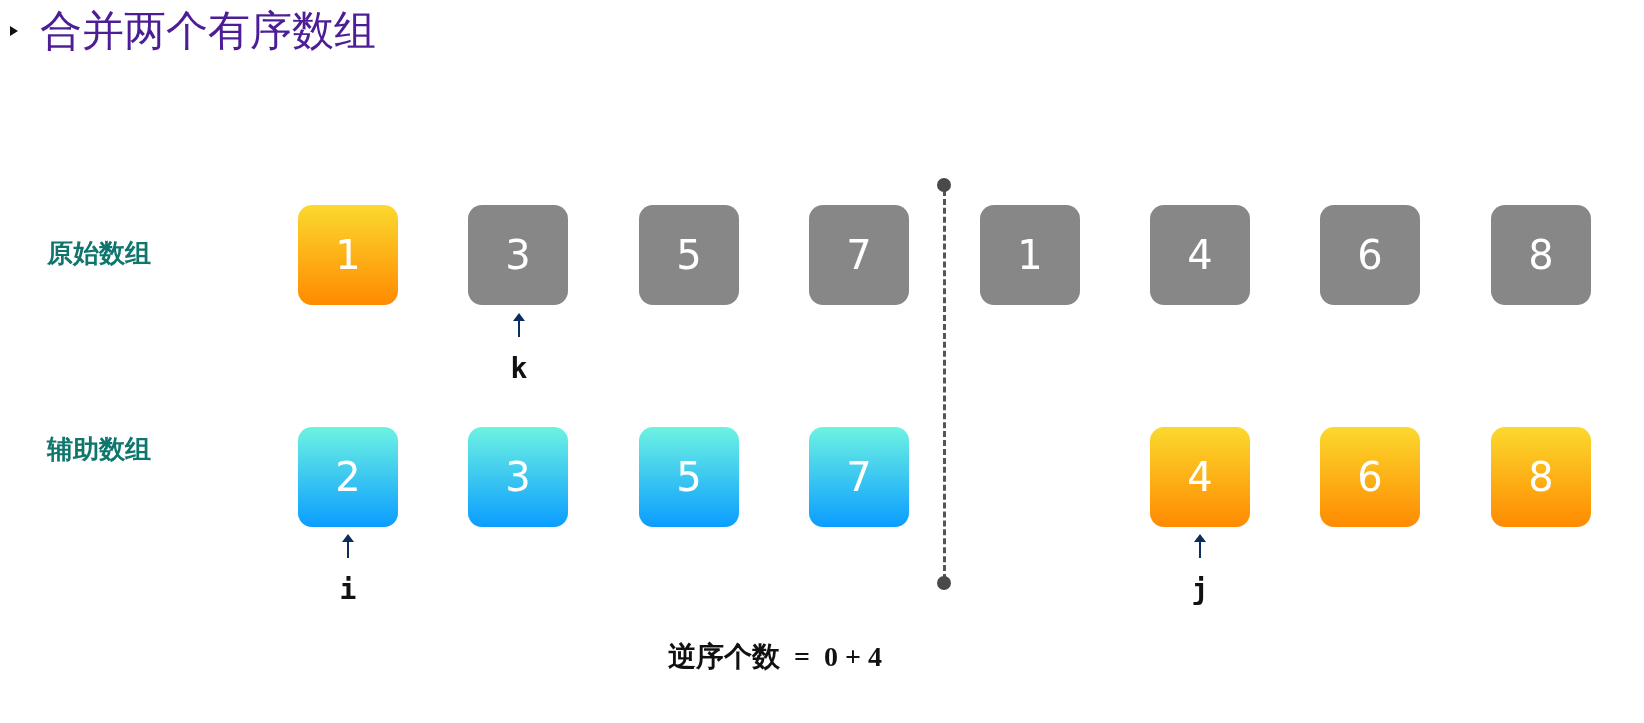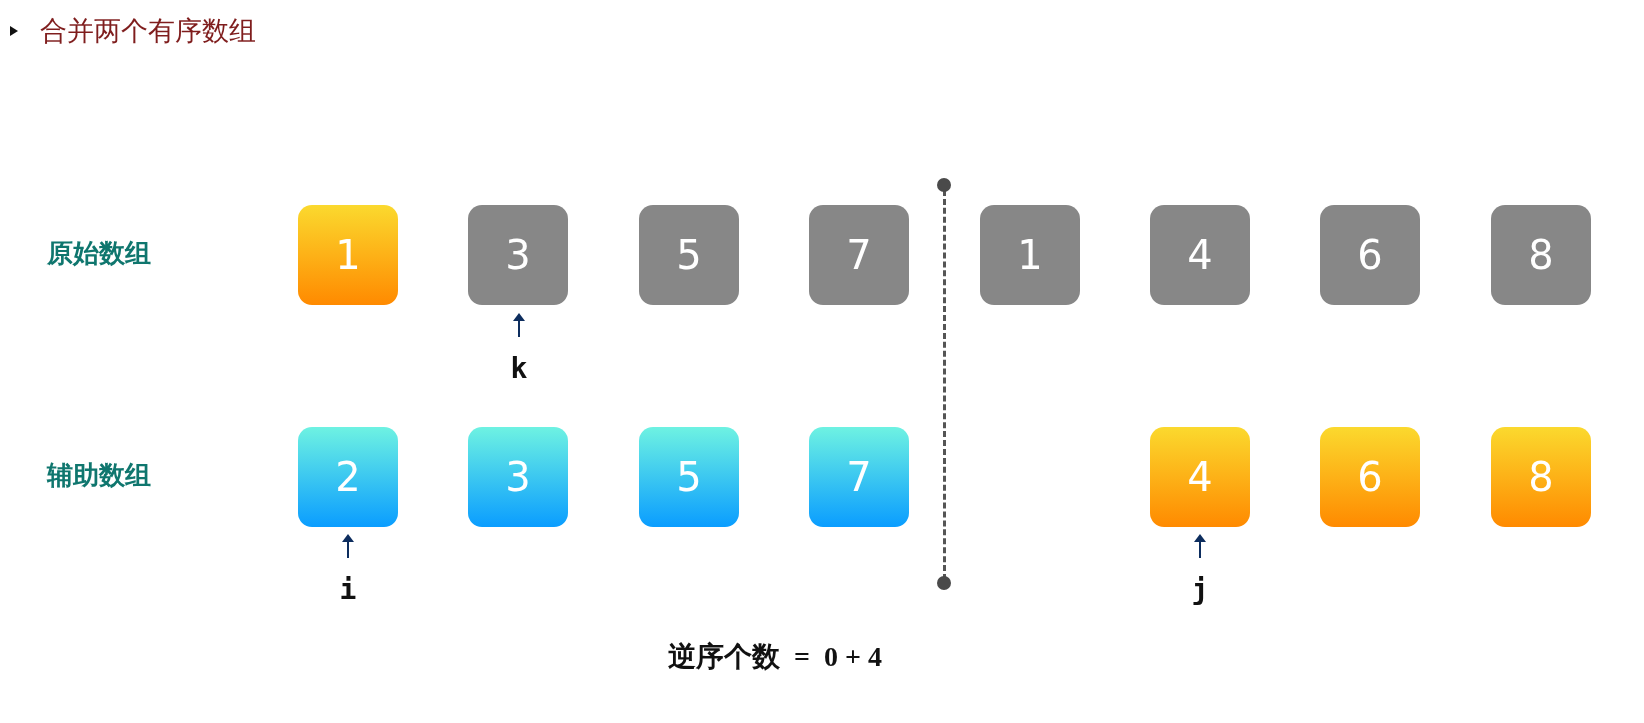--- a/index.html
+++ b/index.html
@@ -8,22 +8,22 @@
       background:#ffffff;
       font-family:"DejaVu Sans", "Liberation Sans", sans-serif;
       color:#111;
     }
     .title-bullet {
       position:absolute; left:10px; top:26px; width:0; height:0;
       border-top:5px solid transparent; border-bottom:5px solid transparent;
       border-left:8px solid #111;
     }
     .title {
-      position:absolute; left:40px; top:6px; font-size:27px; line-height:50px;
-      color:#7f1d1d; white-space:nowrap;
+      position:absolute; left:40px; top:6px; font-size:42px; line-height:50px;
+      color:#4c1d95; white-space:nowrap;
     }
     .row-label {
       position:absolute; left:47px; font-size:26px; font-weight:bold; line-height:34px;
       white-space:nowrap; color:#0f766e;
     }
     .cell {
       position:absolute; width:100px; height:100px; border-radius:14px;
       display:flex; align-items:center; justify-content:center;
       color:#fff; font-size:40px; font-family:"DejaVu Sans", sans-serif;
       box-sizing:border-box;
@@ -64,21 +64,21 @@
       border-left:0 solid transparent;
     }
   </style>
 </head>
 <body>
 
 <span class="title-bullet"></span>
 <div class="title">合并两个有序数组</div>
 
 <div class="row-label" style="top:236px;">原始数组</div>
-<div class="row-label" style="top:458px;">辅助数组</div>
+<div class="row-label" style="top:432px;">辅助数组</div>
 
 <div class="cell orange" style="left:298px; top:205px;">1</div>
 <div class="cell gray" style="left:468px; top:205px;">3</div>
 <div class="cell gray" style="left:639px; top:205px;">5</div>
 <div class="cell gray" style="left:809px; top:205px;">7</div>
 <div class="cell gray" style="left:980px; top:205px;">1</div>
 <div class="cell gray" style="left:1150px; top:205px;">4</div>
 <div class="cell gray" style="left:1320px; top:205px;">6</div>
 <div class="cell gray" style="left:1491px; top:205px;">8</div>
 

